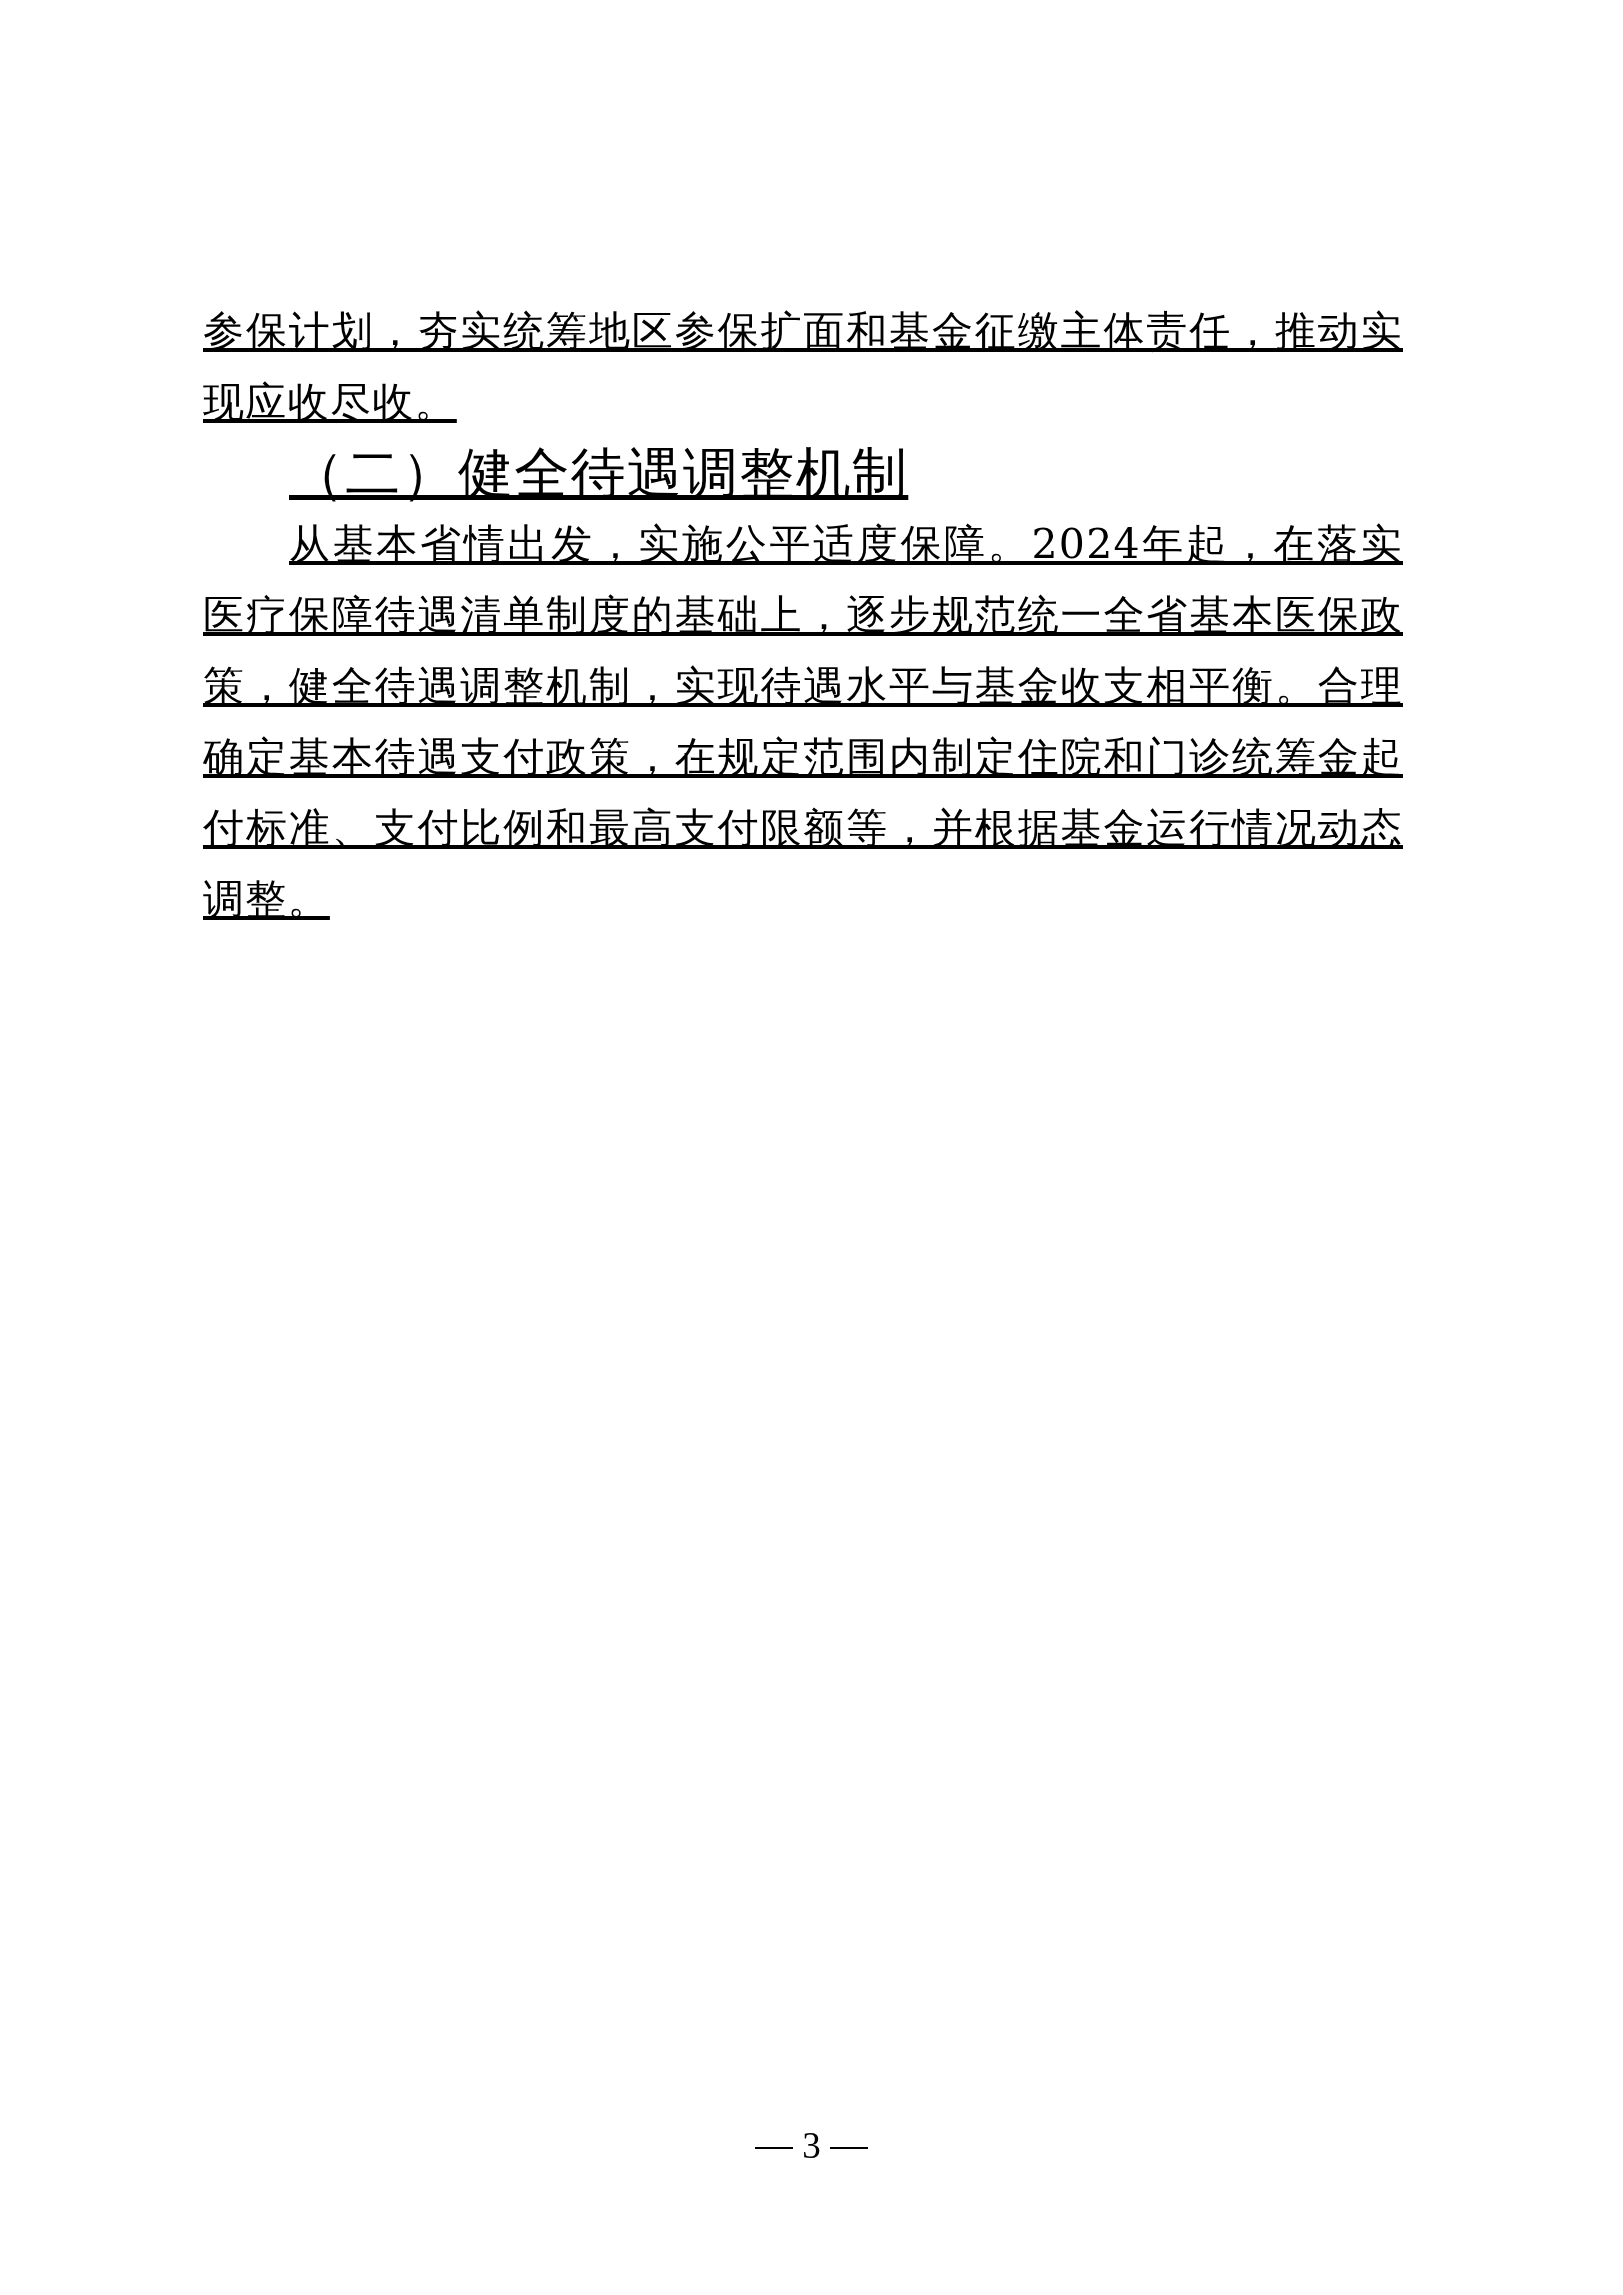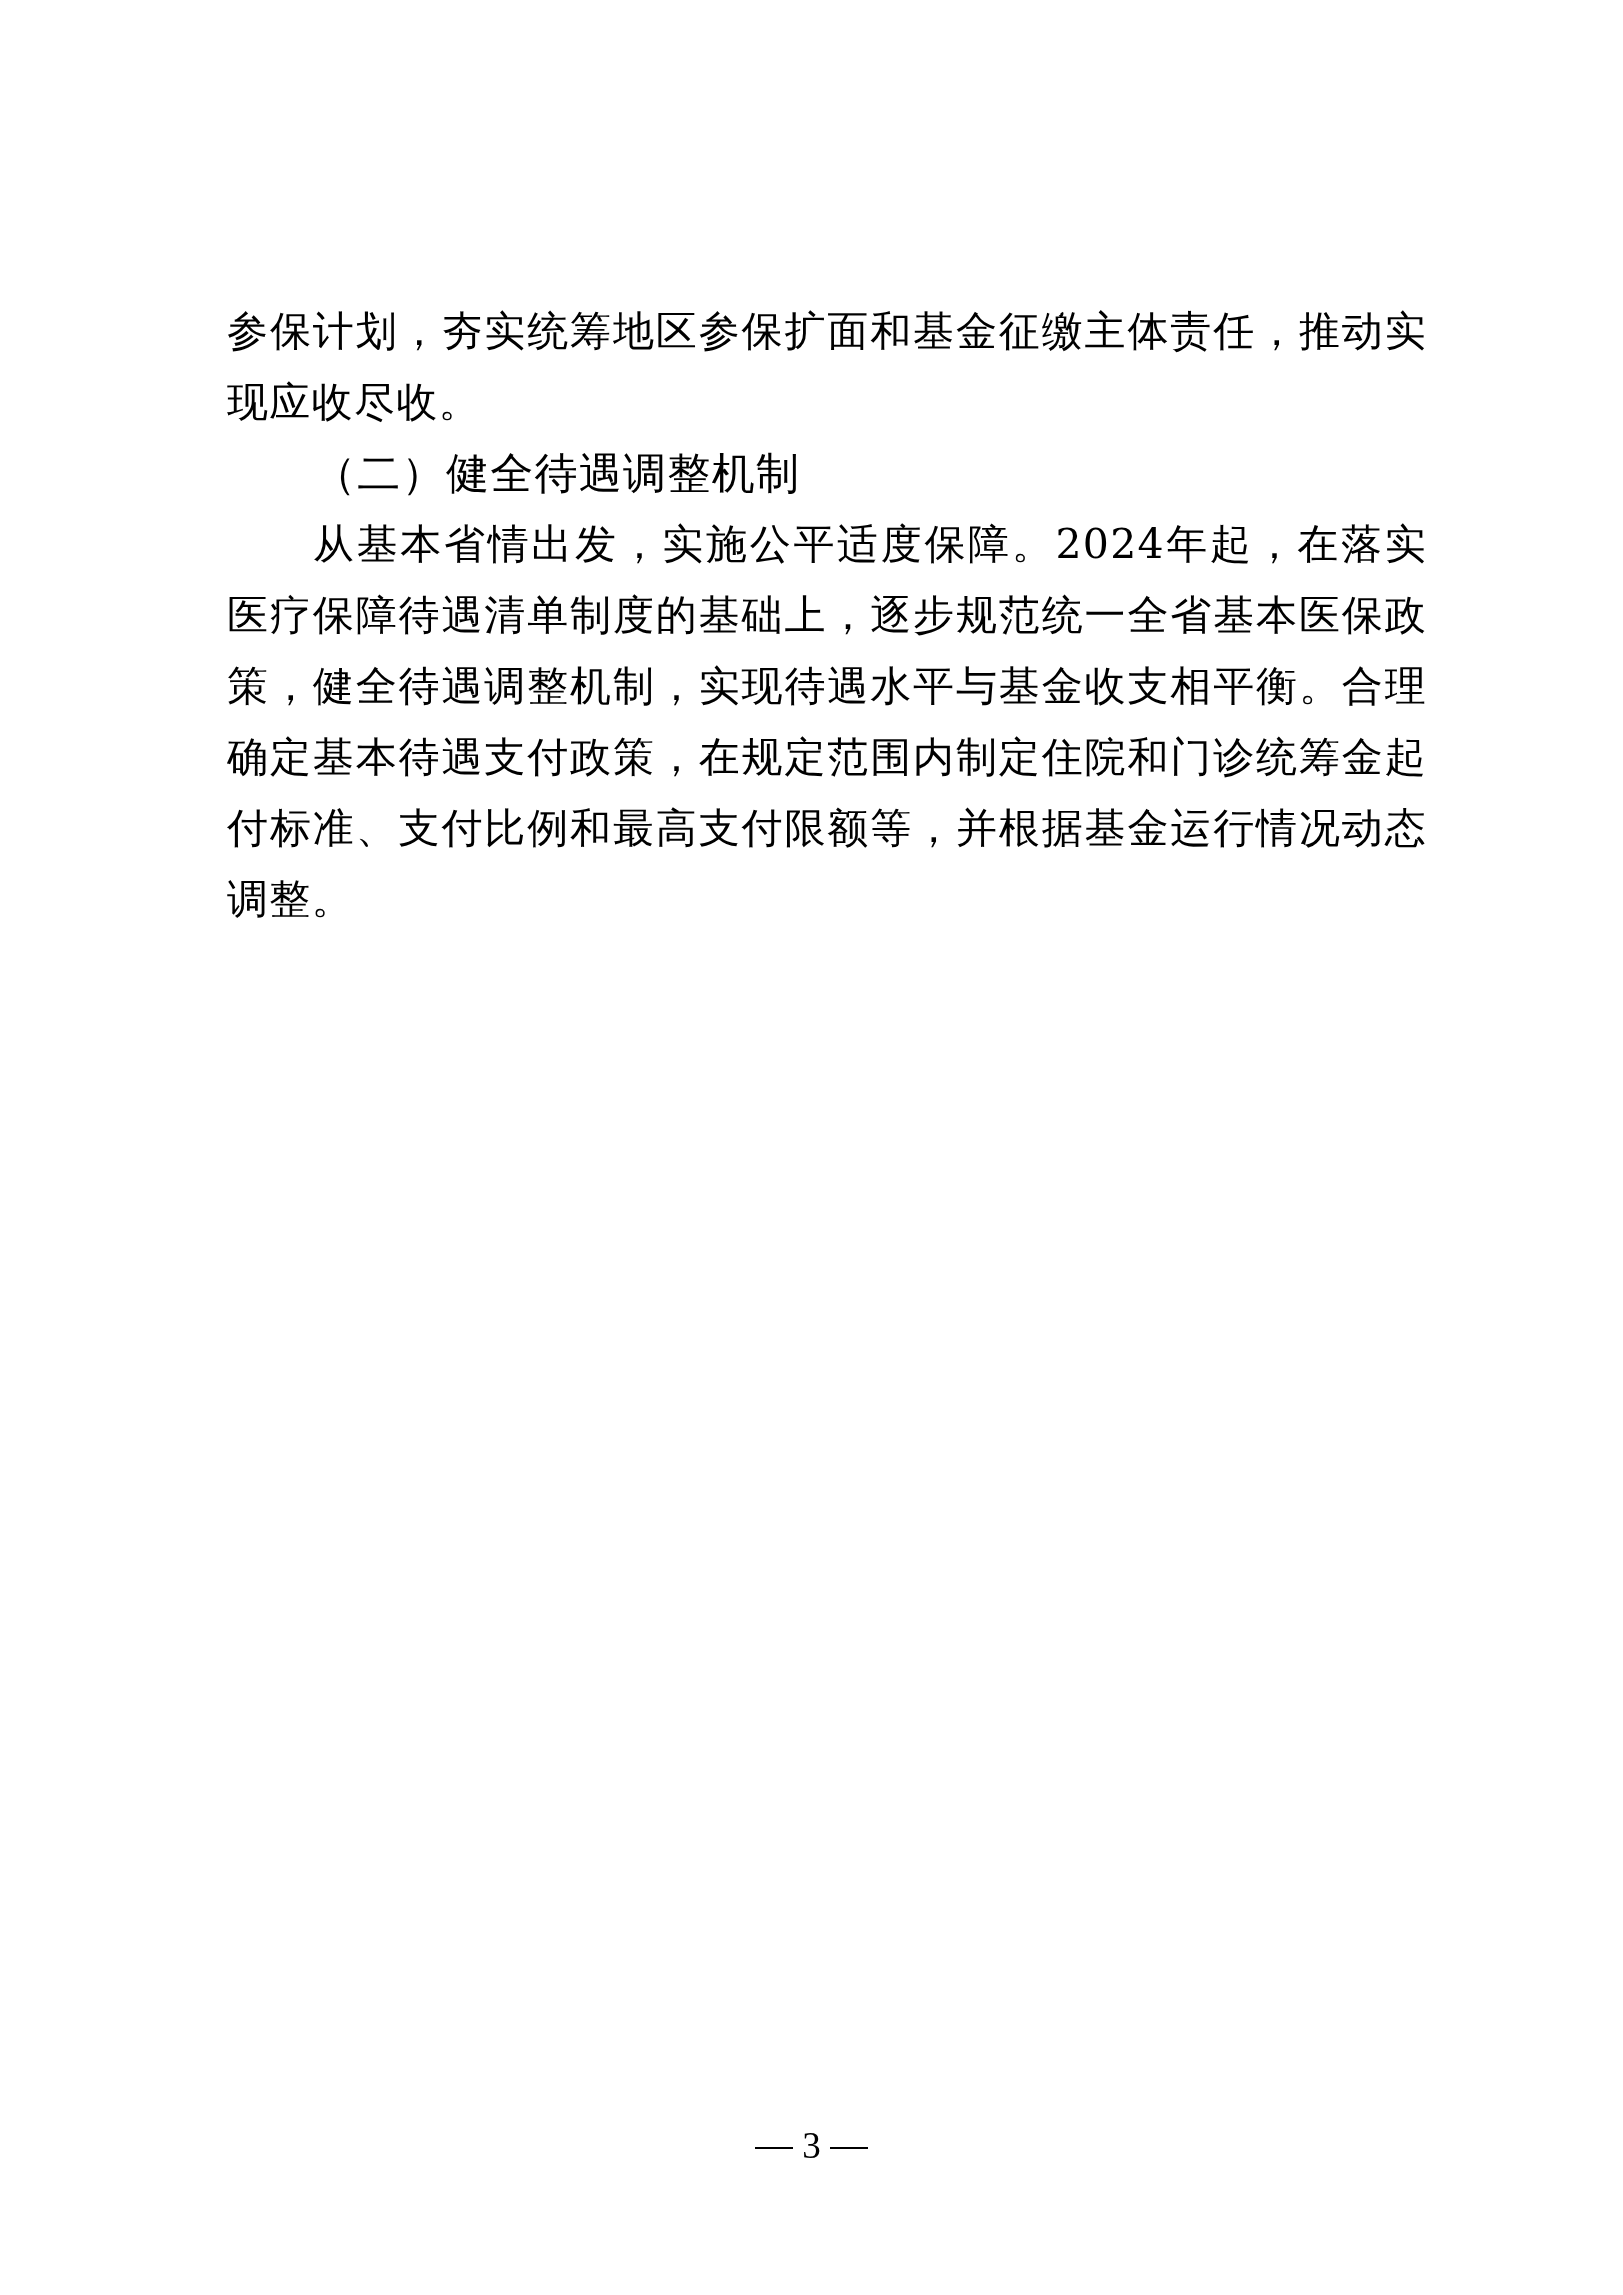--- a/index.html
+++ b/index.html
@@ -1,31 +1,31 @@
 <!DOCTYPE html>
 <html style="font-size:10.5px"><head>
 <meta charset="utf-8">
 <style>
   html, body { margin: 0; padding: 0; background: #ffffff; }
   body { width: 1623px; height: 2295px; position: relative; overflow: hidden; }
   .page {
     position: absolute; left: 0; top: 0; width: 1623px; height: 2295px; background: #ffffff;
   }
   .content {
-    position: absolute; left: 227px; top: 296px; width: 1200px;
+    position: absolute; left: 203px; top: 296px; width: 1200px;
     font-family: "DejaVu Serif", "Liberation Serif", serif;
-    font-size: 41px; line-height: 71px; color: #000000;
+    font-size: 41px; line-height: 71px; color: #000000; text-decoration: underline;
   }
   .p {
     margin: 0; text-indent: 86px; text-align: justify; text-justify: inter-character;
     letter-spacing: 1.3px;
   }
   .h {
     margin: 0; padding-left: 86px; font-family: "DejaVu Sans", "Liberation Sans", sans-serif;
-    font-size: 43px; letter-spacing: 1.3px;
+    font-size: 55px; letter-spacing: 1.3px;
   }
   .first { text-indent: 0; }
   .footer {
     position: absolute; left: 0; width: 1623px; top: 2124px; text-align: center;
     font-family: "Liberation Serif", "DejaVu Serif", serif; font-size: 37px; color: #000;
   }
   .dash { display: inline-block; width: 38px; height: 2px; background: #000; vertical-align: middle; margin: 0 9.2px; position: relative; top: -1.3px; }
 </style>
 </head>
 <body>

